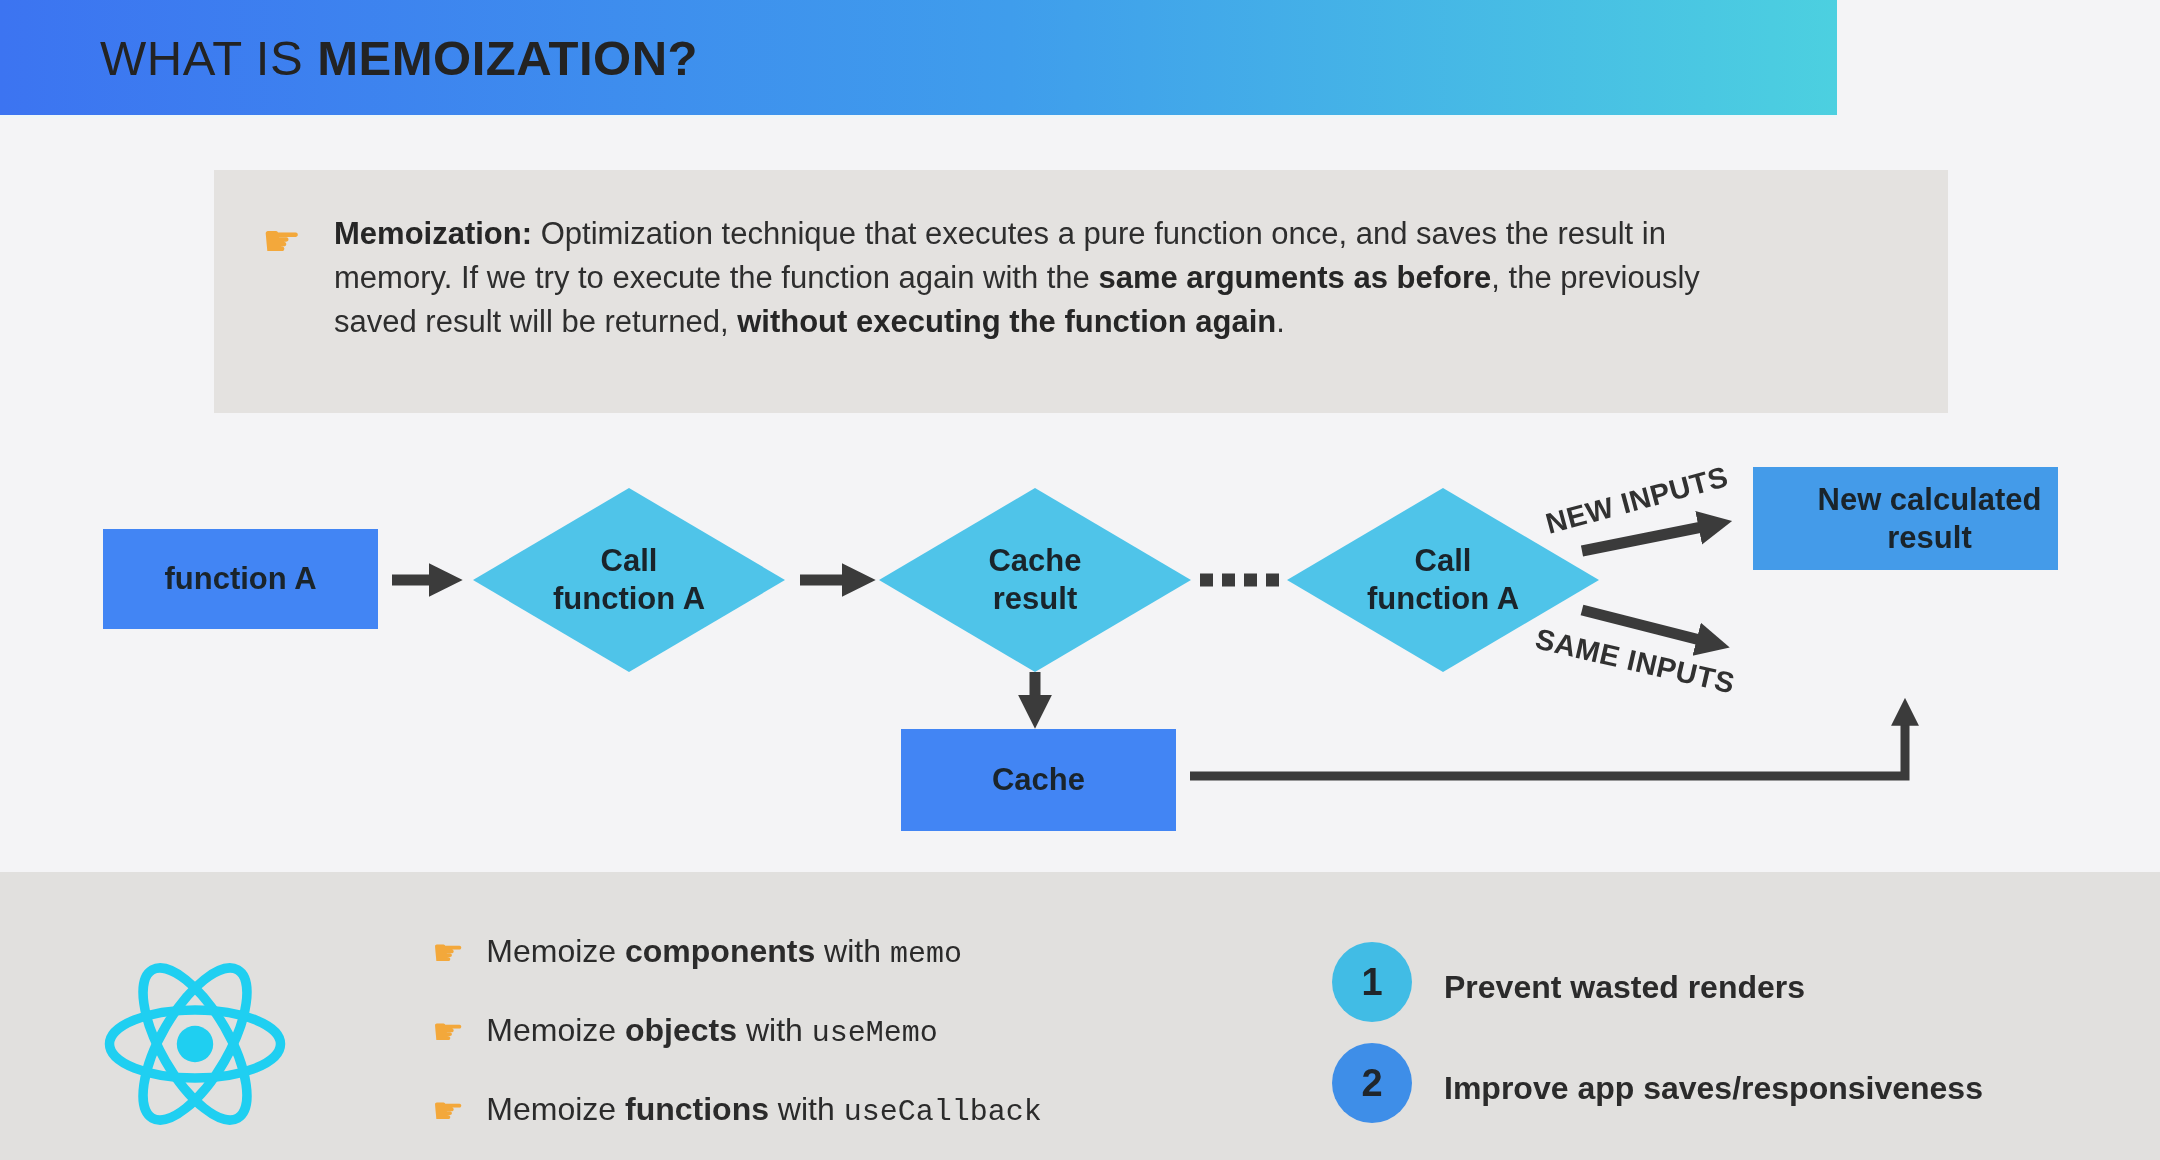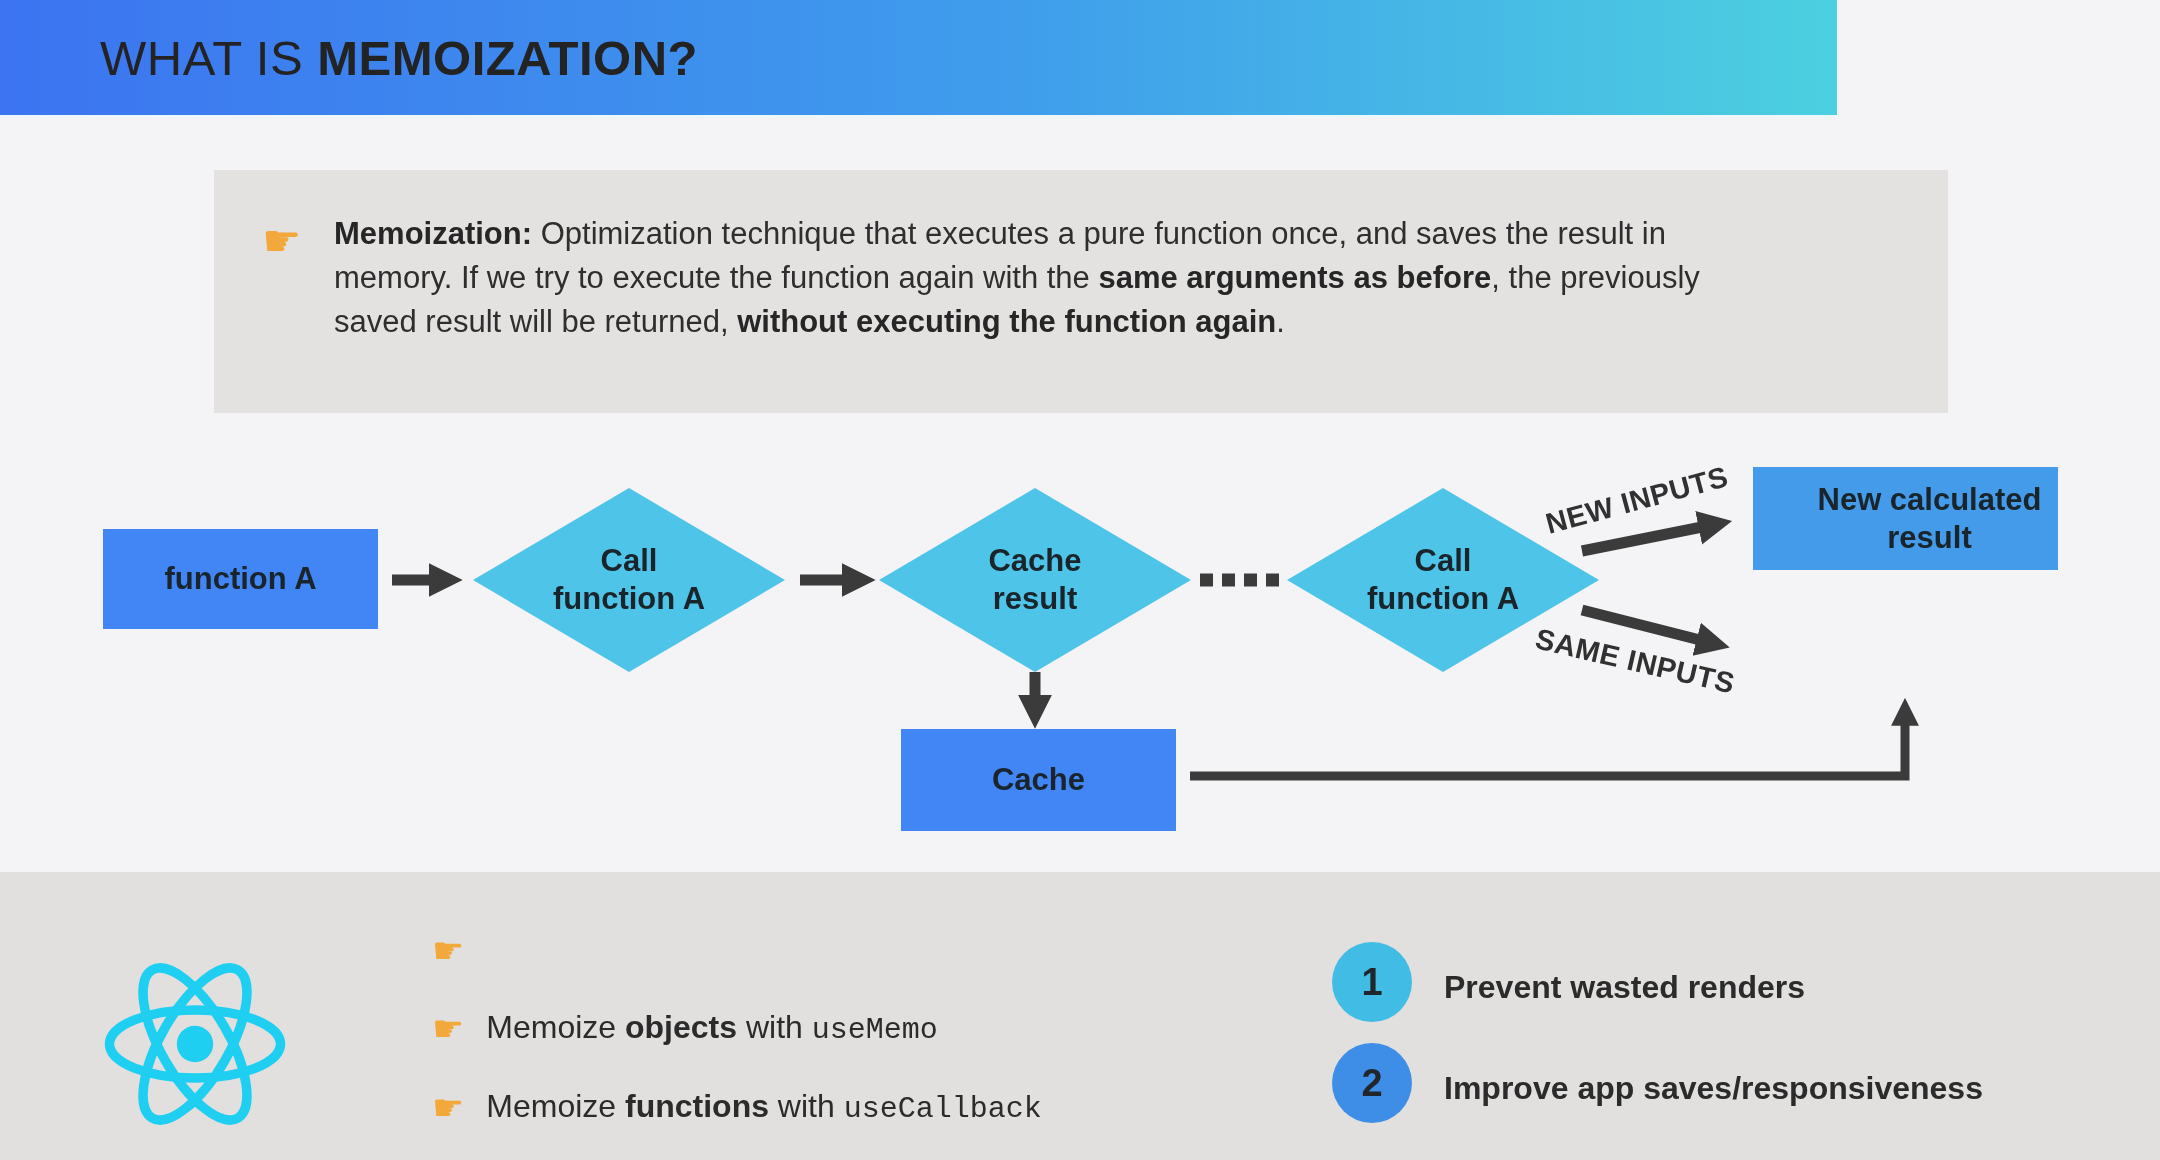--- a/index.html
+++ b/index.html
@@ -128,20 +128,21 @@
         <ellipse rx="10.8" ry="4.3"></ellipse>
         <ellipse rx="10.8" ry="4.3" transform="rotate(60)"></ellipse>
         <ellipse rx="10.8" ry="4.3" transform="rotate(120)"></ellipse>
       </g>
       <circle r="2.3" fill="#1FCFF1"></circle>
     </svg>
 
     <div class="tips">
       <div class="tip">
         <span class="tip-pointer">☛</span>
+        <span><span>Memoize </span><span class="run-b">components</span><span> with </span><span class="run-code">memo</span></span>
       </div>
       <div class="tip">
         <span class="tip-pointer">☛</span>
         <span><span>Memoize </span><span class="run-b">objects</span><span> with </span><span class="run-code">useMemo</span></span>
       </div>
       <div class="tip">
         <span class="tip-pointer">☛</span>
         <span><span>Memoize </span><span class="run-b">functions</span><span> with </span><span class="run-code">useCallback</span></span>
       </div>
     </div>

